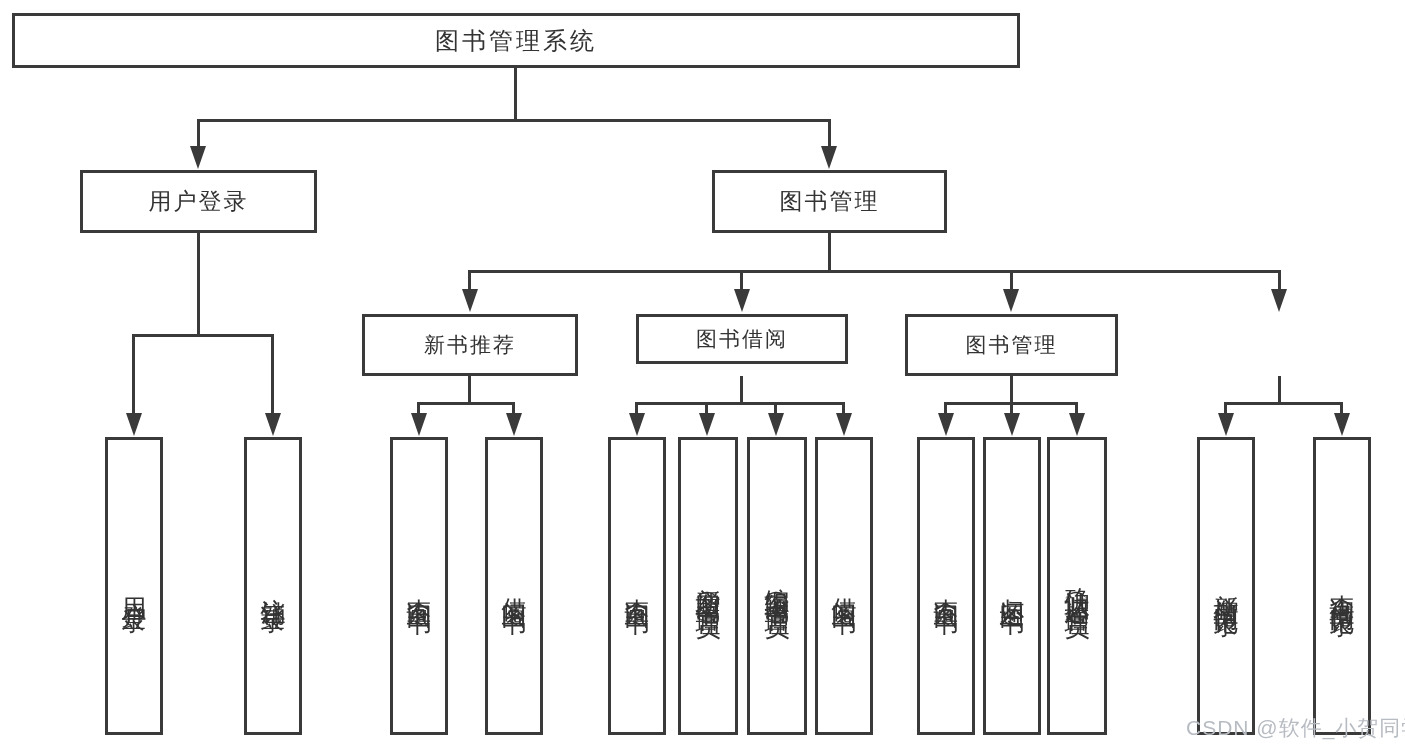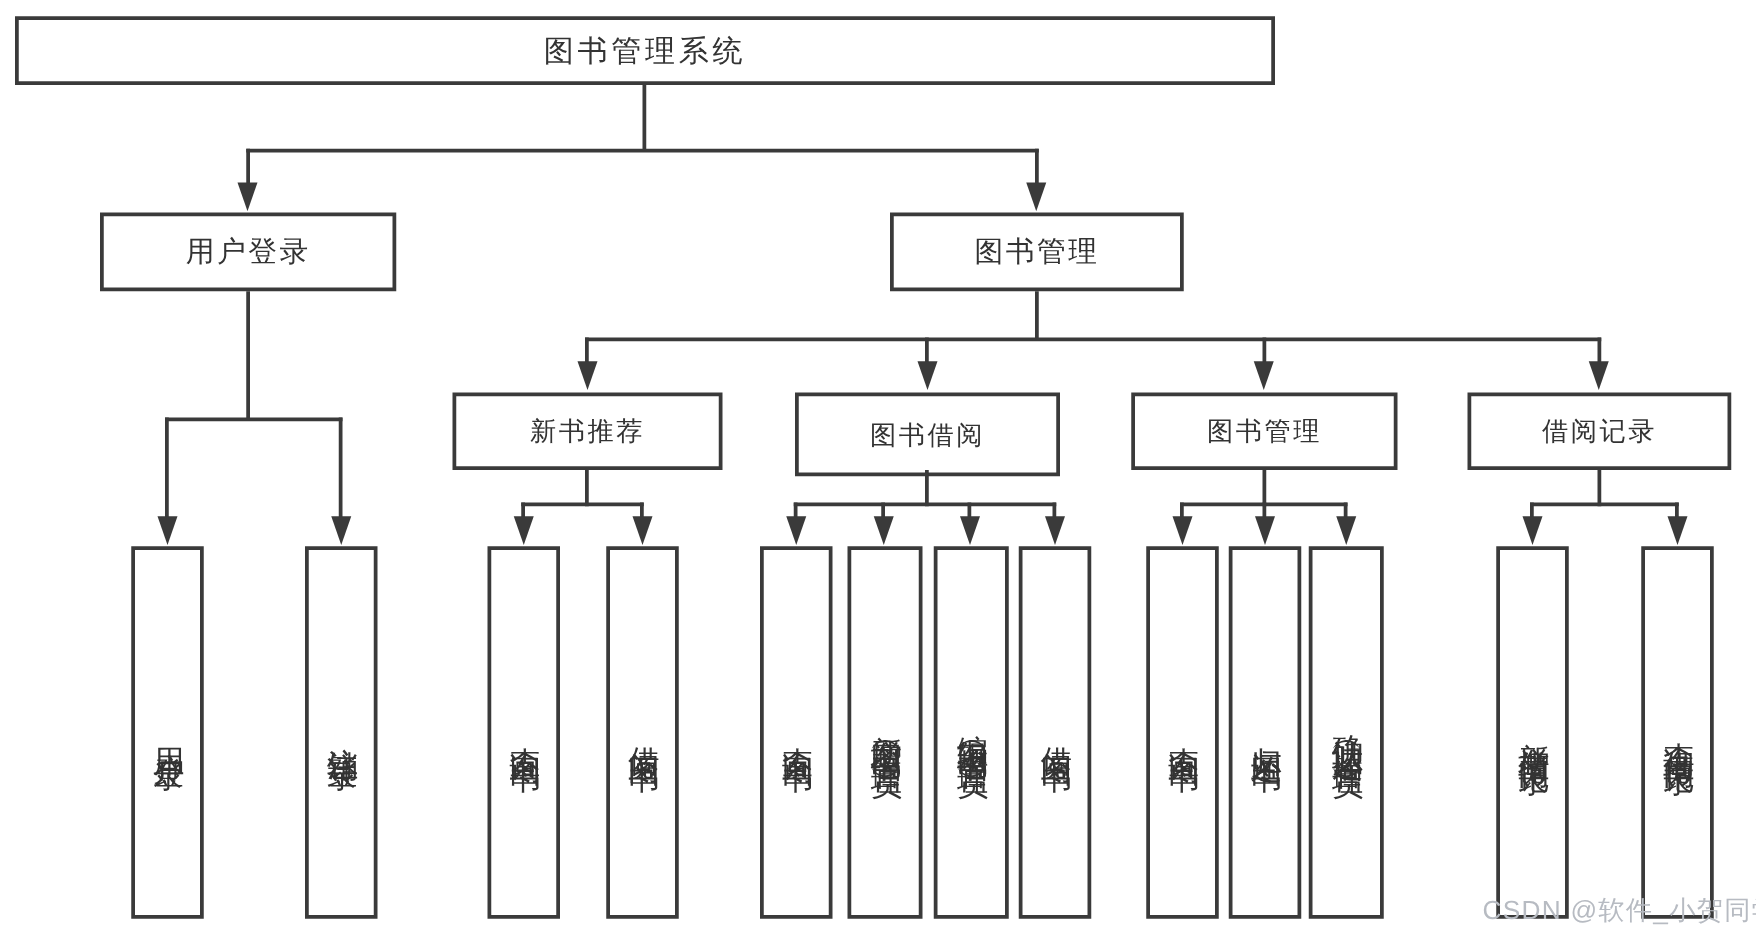--- a/index.html
+++ b/index.html
@@ -76,28 +76,25 @@
   <div class="box" style="left:80px;top:170px;width:237px;height:63px">
     <span class="hlabel l1-label">用户登录</span>
   </div>
   <div class="box" style="left:712px;top:170px;width:235px;height:63px">
     <span class="hlabel l1-label">图书管理</span>
   </div>
 
   <div class="box" style="left:362px;top:314px;width:216px;height:62px">
     <span class="hlabel l2-label">新书推荐</span>
   </div>
-  <div class="box" style="left:636px;top:314px;width:212px;height:67px">
+  <div class="box" style="left:636px;top:314px;width:212px;height:50px">
     <span class="hlabel l2-label">图书借阅</span>
   </div>
   <div class="box" style="left:905px;top:314px;width:213px;height:62px">
     <span class="hlabel l2-label">图书管理</span>
-  </div>
-  <div class="box" style="left:1174px;top:314px;width:211px;height:62px">
-    <span class="hlabel l2-label">借阅记录</span>
   </div>
 
   <div class="box" style="left:105px;top:437px;width:58px;height:298px">
     <span class="vlabel">用户登录</span>
   </div>
   <div class="box" style="left:244px;top:437px;width:58px;height:298px">
     <span class="vlabel">注销登录</span>
   </div>
 
   <div class="box" style="left:390px;top:437px;width:58px;height:298px">

